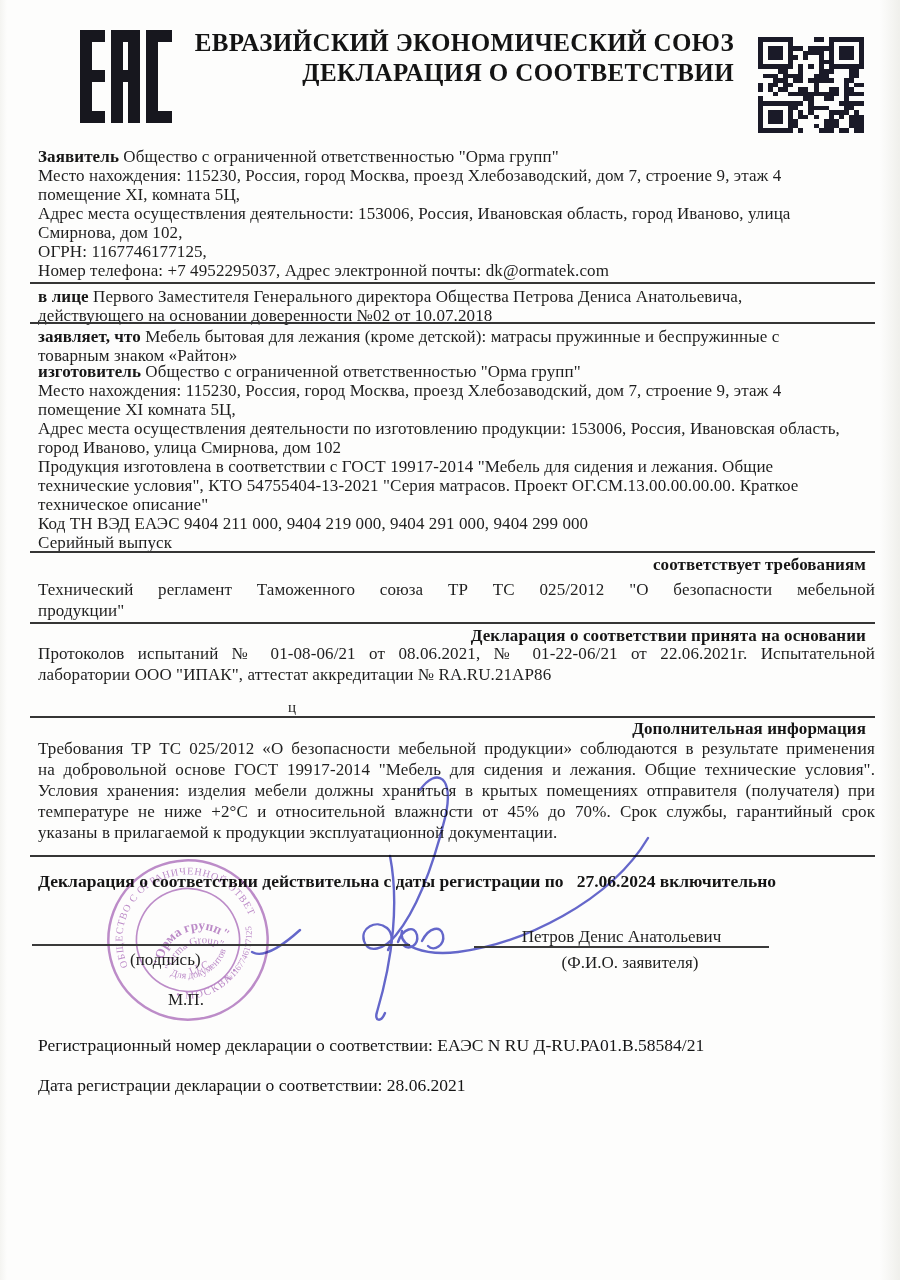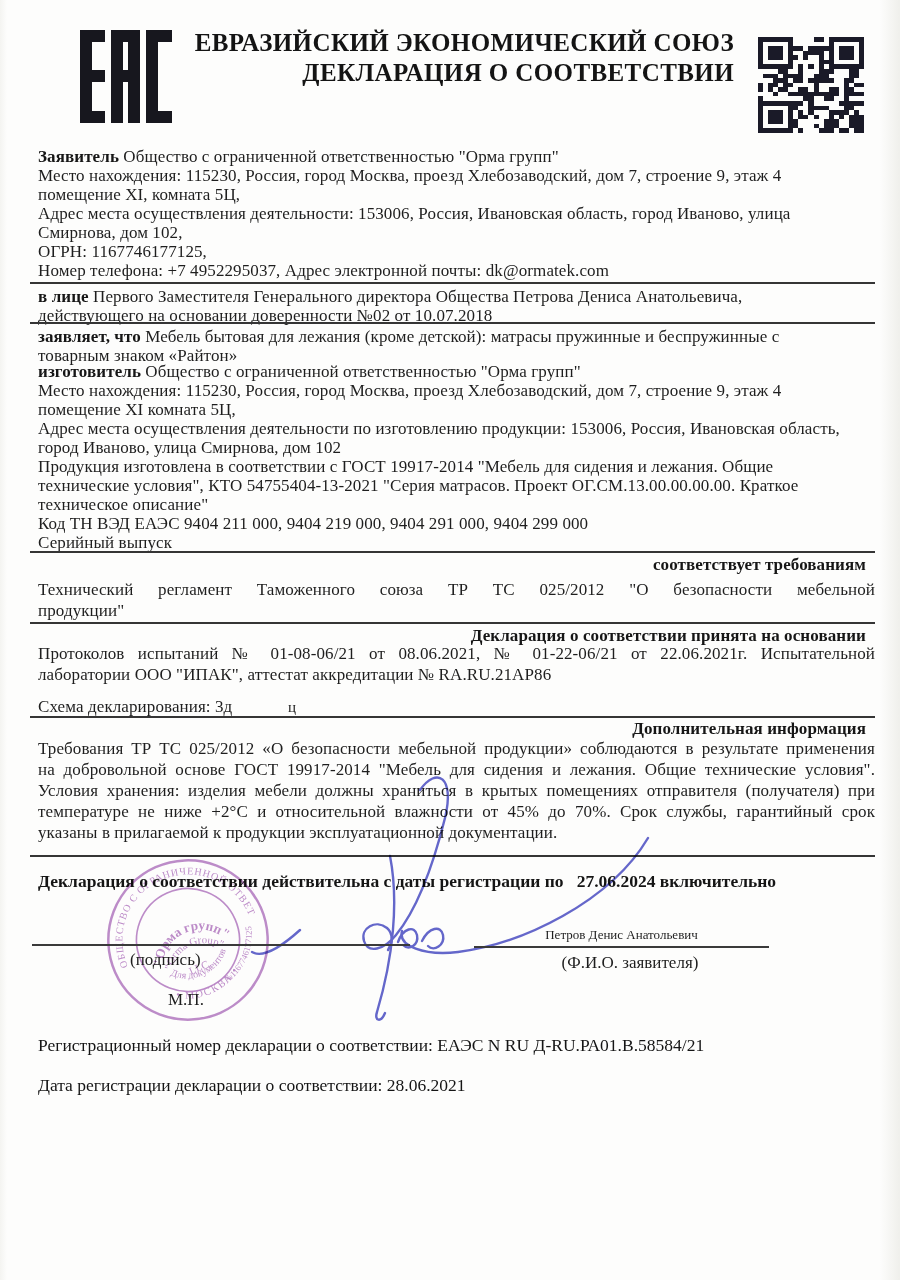--- a/index.html
+++ b/index.html
@@ -19,21 +19,21 @@
   .rule{position:absolute;left:30px;width:845px;height:2px;background:#353535;}
   .sec{position:absolute;left:38px;width:837px;font-size:17px;line-height:19px;letter-spacing:.1px;}
   .sec.head{left:29px;font-weight:bold;color:#161616;text-align:right;}
   .para{line-height:21px;}
   .just{text-align:justify;text-align-last:justify;}
   .b{font-weight:bold;color:#161616;}
   .validity{position:absolute;left:38px;top:871px;width:837px;font-weight:bold;font-size:17.5px;white-space:pre-wrap;color:#151515;}
   .sigline{position:absolute;height:2px;background:#3a3a3a;}
   .sig-left-line{left:32px;top:944px;width:378px;}
   .sig-right-line{left:474px;top:946px;width:295px;}
-  .fio-name{position:absolute;left:474px;top:927px;width:295px;text-align:center;font-size:13px;}
+  .fio-name{position:absolute;left:474px;top:927px;width:295px;text-align:center;font-size:17px;}
   .sign-label{position:absolute;left:130px;top:950px;width:170px;text-align:left;font-size:17px;}
   .fio-label{position:absolute;left:540px;top:953px;width:180px;text-align:center;font-size:17px;}
   .mp{position:absolute;left:168px;top:990px;width:70px;font-size:17px;}
   .regline{position:absolute;left:38px;width:837px;font-weight:normal;font-size:17.5px;color:#151515;}
   .artifact{position:absolute;left:288px;top:699px;font-size:15px;color:#222;}
   .stamp{position:absolute;left:105px;top:857px;width:166px;height:166px;mix-blend-mode:multiply;opacity:.82;}
   .stamp text{font-family:"Liberation Serif",serif;}
   .signature-ink{position:absolute;left:190px;top:770px;width:490px;height:262px;mix-blend-mode:multiply;pointer-events:none;}
 </style>
 </head>
@@ -349,21 +349,20 @@
     <div class="just">Технический регламент Таможенного союза ТР ТС 025/2012 "О безопасности мебельной</div>
     <div>продукции"</div>
   </div>
   <div class="rule" style="top:622px"></div>
 
   <div class="sec head" style="top:626px">Декларация о соответствии принята на основании</div>
   <div class="sec para" style="top:643px">
     <div class="just">Протоколов испытаний № 01-08-06/21 от 08.06.2021, № 01-22-06/21 от 22.06.2021г. Испытательной</div>
     <div>лаборатории ООО "ИПАК", аттестат аккредитации № RA.RU.21АР86</div>
   </div>
-  <div class="sec" style="top:697px">Схема декларирования: 3д</div>
   <div class="artifact">ц</div>
   <div class="rule" style="top:716px"></div>
 
   <div class="sec head" style="top:719px">Дополнительная информация</div>
   <div class="sec para" style="top:738px">
     <div class="just">Требования ТР ТС 025/2012 «О безопасности мебельной продукции» соблюдаются в результате применения</div>
     <div class="just">на добровольной основе ГОСТ 19917-2014 "Мебель для сидения и лежания. Общие технические условия".</div>
     <div class="just">Условия хранения: изделия мебели должны храниться в крытых помещениях отправителя (получателя) при</div>
     <div class="just">температуре не ниже +2°С и относительной влажности от 45% до 70%. Срок службы, гарантийный срок</div>
     <div>указаны в прилагаемой к продукции эксплуатационной документации.</div>

